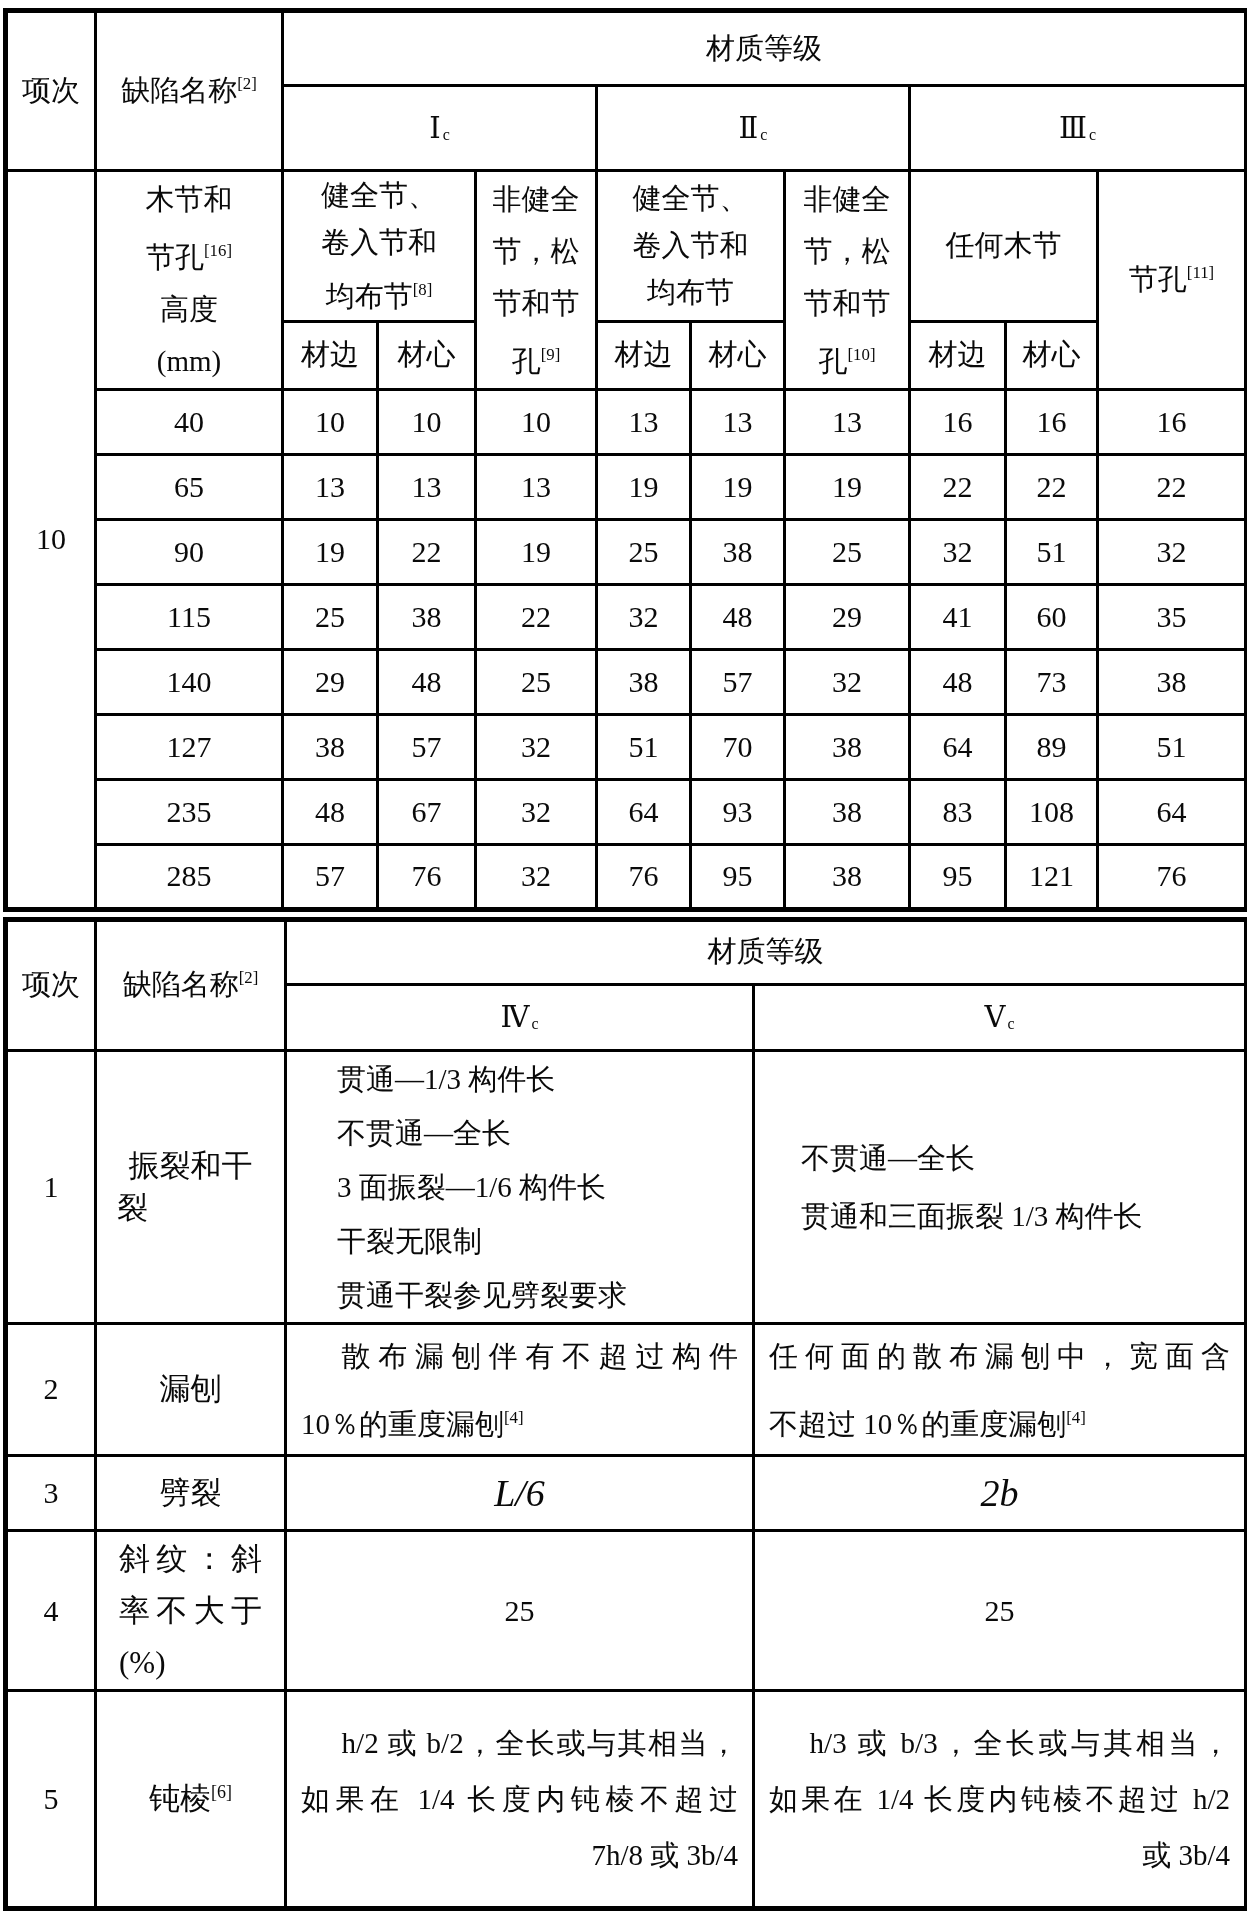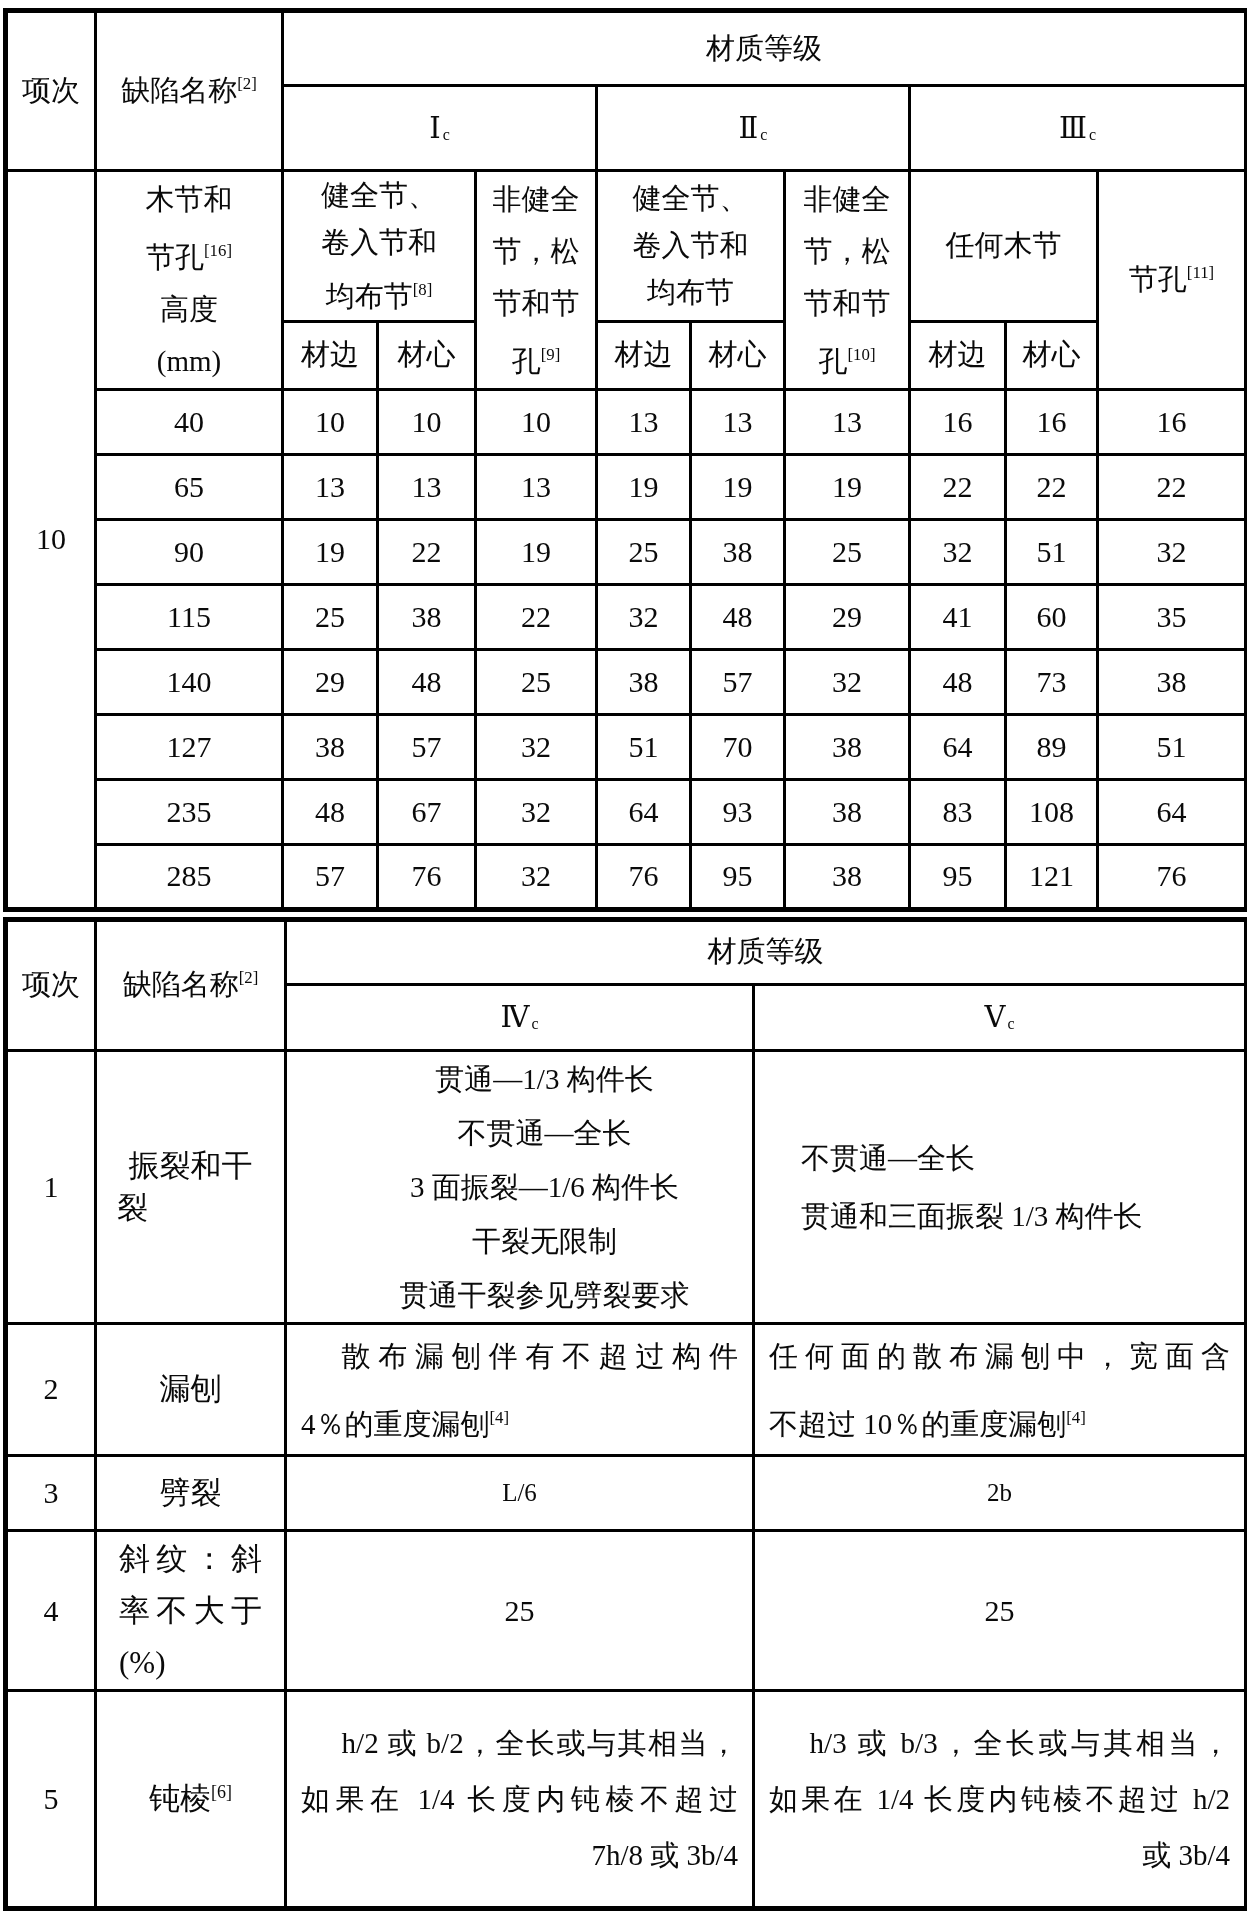--- a/index.html
+++ b/index.html
@@ -34,29 +34,29 @@
   .t2r3 { height:75px; }
   .t2r4 { height:160px; }
   .t2r5 { height:220px; }
 
   .sup { font-size:0.58em; vertical-align:super; }
   .sub { font-size:0.55em; vertical-align:-0.12em; margin-left:2px; }
 
   .lines3 div { line-height:47px; }
   .lines4 div { line-height:52px; }
   .num { font-size:30px; }
-  .t2r1 .g4lines div { line-height:54px; text-align:center; padding-left:50px; }
+  .t2r1 .g4lines div { line-height:54px; text-align:left; padding-left:50px; }
   .t2r1 .g5lines div { line-height:58px; text-align:left; padding-left:46px; }
   .wrapcell { padding:0 14px; }
   .wrapcell div { line-height:62px; text-align:left; }
   .bluntcell { padding:0 14px; }
   .bluntcell div { line-height:56px; text-align:right; }
   .fill { text-align:justify !important; text-align-last:justify; }
   .ind { text-indent:1.4em; }
-  .math { font-size:25px; }
+  .math { font-style:italic; font-size:38px; }
 
   .defectwrap { padding:17px 20px; }
   .defectwrap .c { text-align:center; }
   .defectwrap .l { text-align:left; }
   .slopewrap { padding:0 22px; }
   .slopewrap .f { text-align:justify; text-align-last:justify; line-height:52px; }
   .slopewrap .l { text-align:left; line-height:52px; }
   .namefs { font-size:31px; }
 </style>
 </head>
@@ -303,21 +303,21 @@
           <div>贯通和三面振裂 1/3 构件长</div>
         </div>
       </td>
     </tr>
 
     <tr class="t2r2">
       <td class="num">2</td>
       <td class="namefs">漏刨</td>
       <td class="wrapcell">
         <div class="fill ind">散布漏刨伴有不超过构件</div>
-        <div><span>4％的重度漏刨</span><span class="sup">[4]</span></div>
+        <div><span>10％的重度漏刨</span><span class="sup">[4]</span></div>
       </td>
       <td class="wrapcell">
         <div class="fill">任何面的散布漏刨中，宽面含</div>
         <div><span>不超过 10％的重度漏刨</span><span class="sup">[4]</span></div>
       </td>
     </tr>
 
     <tr class="t2r3">
       <td class="num">3</td>
       <td class="namefs">劈裂</td>

